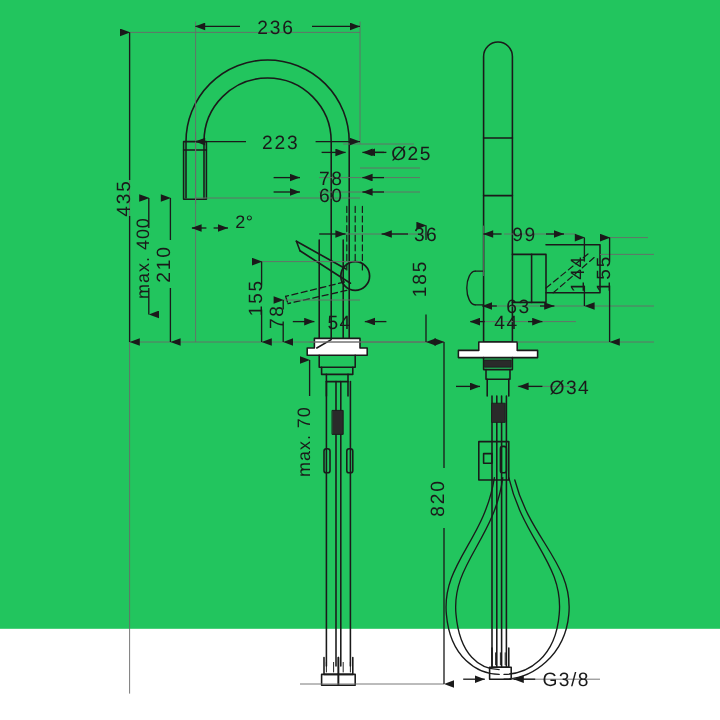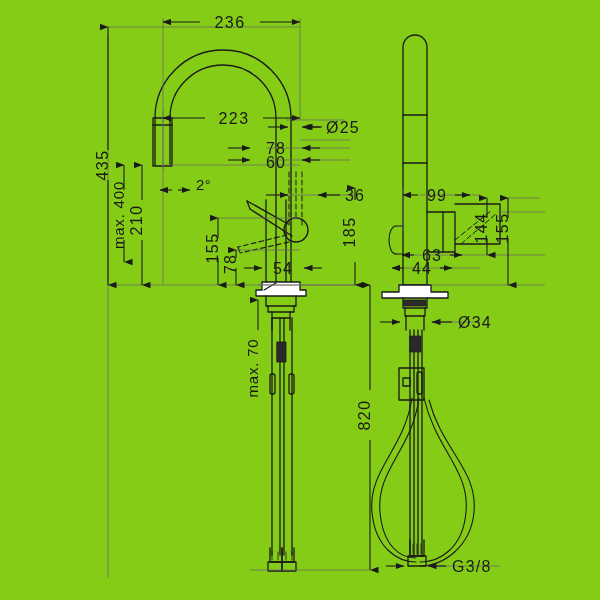--- a/index.html
+++ b/index.html
@@ -1,17 +1,17 @@
 <!DOCTYPE html>
 <html><head>
 <meta charset="utf-8">
 <style>
   html,body{margin:0;padding:0;background:#ffffff;}
   body{width:600px;height:600px;overflow:hidden;font-family:"Liberation Sans",sans-serif;}
-  #stage{position:relative;width:600px;height:600px;background:#84cc16;}
+  #stage{position:relative;width:600px;height:524px;background:#22c55e;}
   svg{display:block;}
   text{font-family:"Liberation Sans",sans-serif;fill:#1a1a1a;}
 </style>
 </head>
 <body>
 
 <div id="stage">
 <svg width="600" height="600" viewBox="0 0 600 600">
   <defs>
     <marker id="arrR" markerWidth="9" markerHeight="9" refX="8.5" refY="3.2" orient="auto" markerUnits="userSpaceOnUse">

